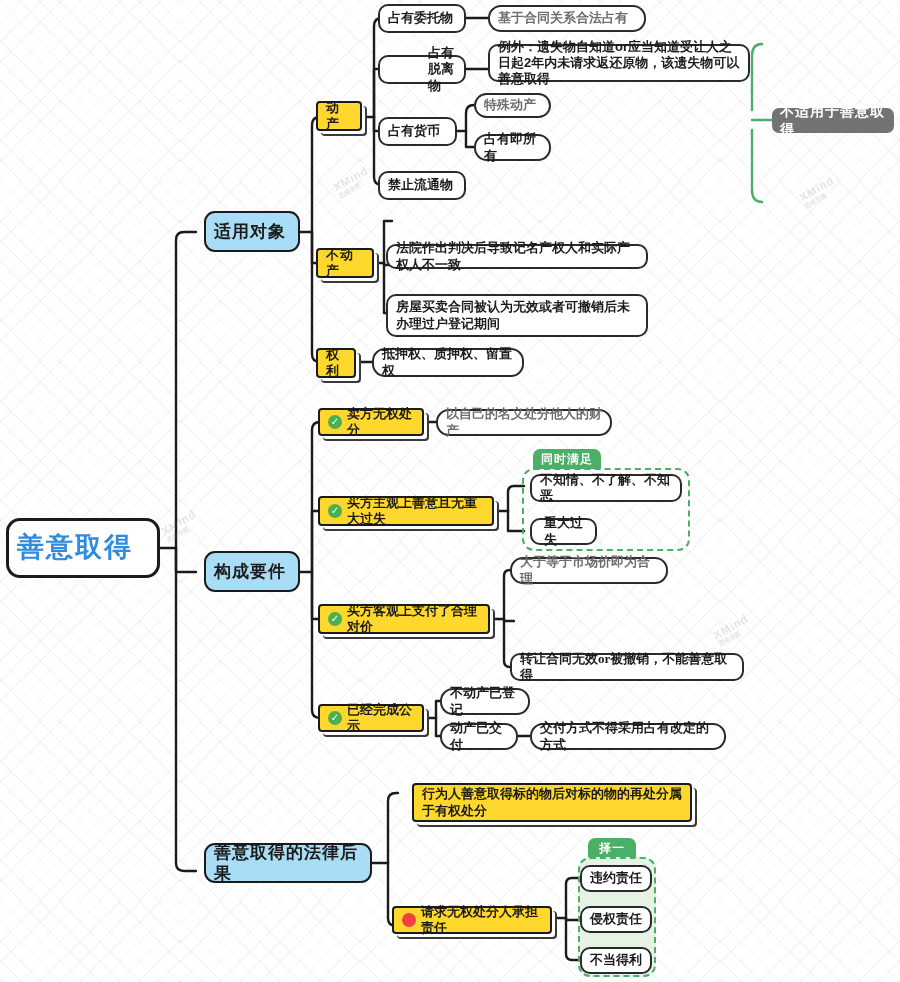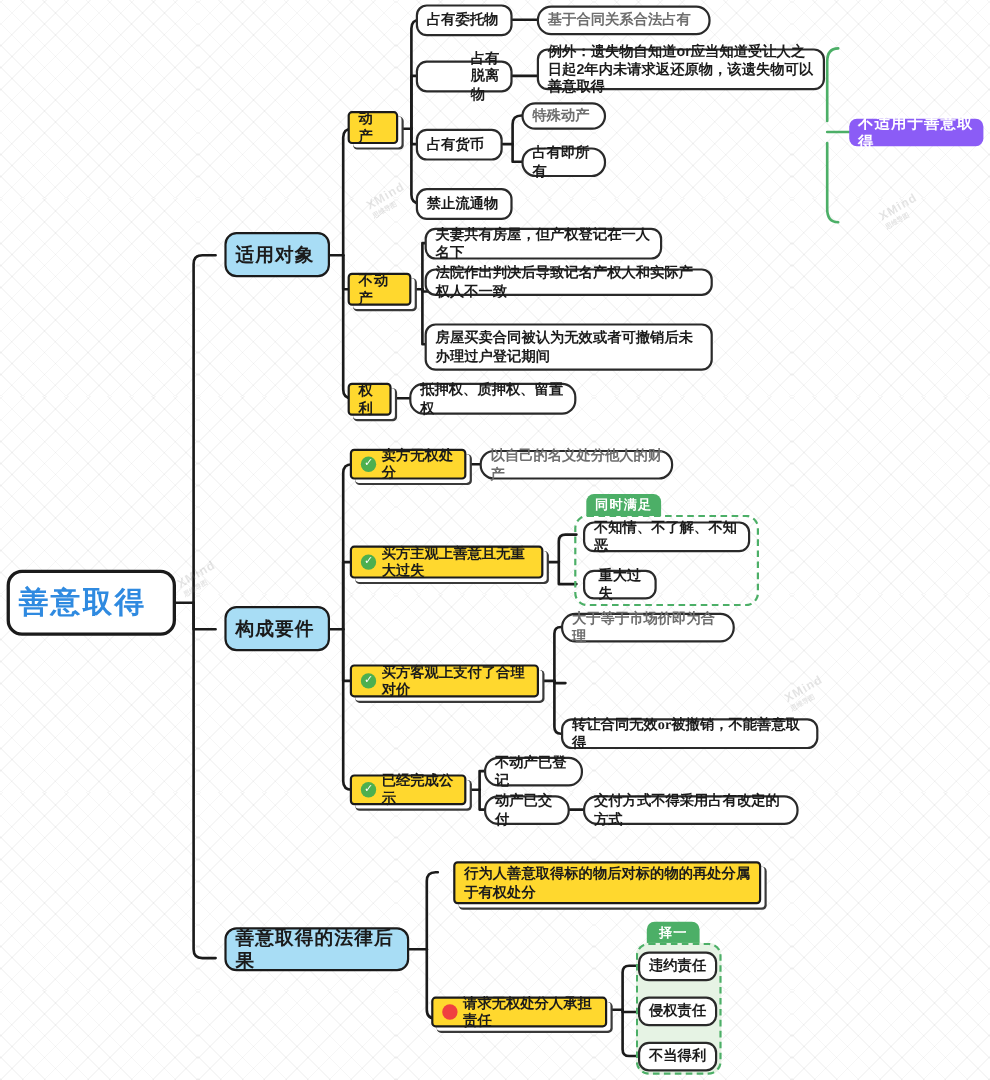--- a/index.html
+++ b/index.html
@@ -56,21 +56,21 @@
   
   .leaf{
     background:#ffffff;border:2px solid #2a2a2a;border-radius:10px;
     font-size:13px;font-weight:bold;
   }
   .leaf.gray{color:#6e6e6e;font-weight:bold;}
   .leaf.shade{background:#e6e6e6;}
   .leaf.pill{border-radius:13px;}
   
   .greenpill{
-    background:#8b5cf6;border:none;border-radius:7px;color:#ffffff;
+    background:#737373;border:none;border-radius:7px;color:#ffffff;
     font-size:14px;justify-content:center;font-weight:bold;
     letter-spacing:1px;
   }
   
   .boundary{
     position:absolute;box-sizing:border-box;
     border:2px dashed #4caf67;border-radius:12px;background:transparent;
   }
   .boundary.filled{background:#e6f3e4;}
   .btag{
@@ -220,23 +220,20 @@
       <span class="txt">占有即所有</span>
     </div>
 
     <div class="node leaf" style="left:378px;top:171px;width:88px;height:29px;">
       <span class="txt">禁止流通物</span>
     </div>
 
     <div class="node yellow small" style="left:316px;top:248px;width:58px;height:30px;">
       <span class="txt">不动产</span>
     </div>
-    <div class="node leaf" style="left:386px;top:207px;width:216px;height:29px;">
-      <span class="txt">夫妻共有房屋，但产权登记在一人名下</span>
-    </div>
     <div class="node leaf" style="left:386px;top:244px;width:262px;height:25px;">
       <span class="txt">法院作出判决后导致记名产权人和实际产权人不一致</span>
     </div>
     <div class="node leaf" style="left:386px;top:294px;width:262px;height:43px;">
       <span class="txt">房屋买卖合同被认为无效或者可撤销后未办理过户登记期间</span>
     </div>
 
     <div class="node yellow small" style="left:316px;top:348px;width:40px;height:30px;">
       <span class="txt">权利</span>
     </div>

